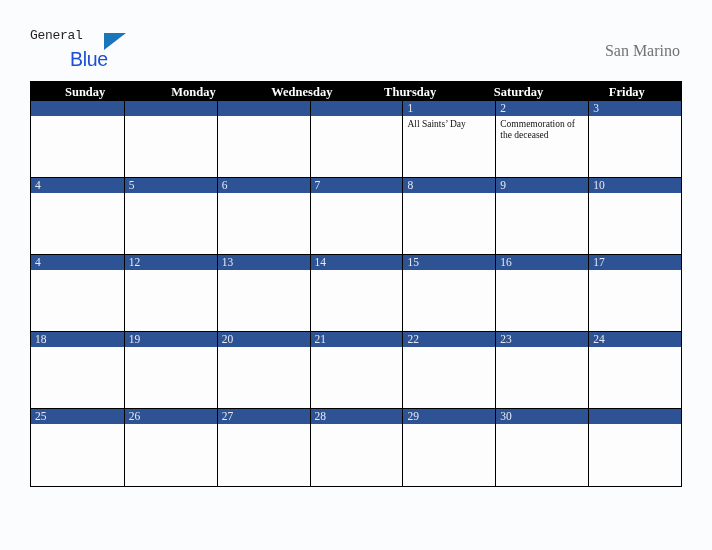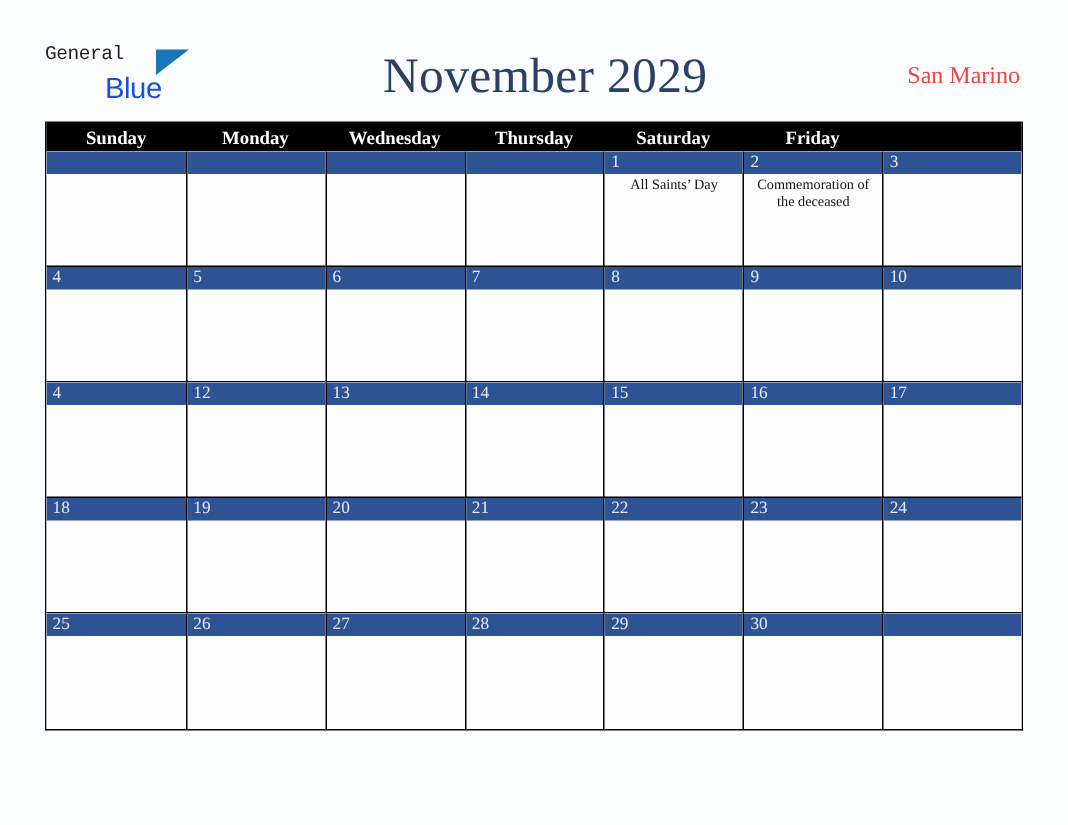--- a/index.html
+++ b/index.html
@@ -70,39 +70,39 @@
     text-align: center;
     font-size: 33px;
     color: #2b4066;
     letter-spacing: 0.2px;
     margin-left: -20px;
   }
   .locale {
     flex: 0 0 auto;
     text-align: center;
     font-size: 16px;
-    color: #ef4444;
+    color: #737373;
     padding-right: 2px;
     white-space: nowrap;
   }
 
   
   .calendar {
     position: absolute;
     left: 30px;
     top: 81px;
     width: 652px;
     border: 1px solid #000;
     border-top: none;
     box-sizing: border-box;
     background: #fdfdfd;
   }
   .weekdays {
     display: grid;
-    grid-template-columns: repeat(7, 1fr);
+    grid-template-columns: repeat(6, 1fr);
     background: #000000;
   }
   .weekday {
     color: #ffffff;
     font-size: 12.5px;
     font-weight: bold;
     text-align: center;
     padding: 5px 0 5px 0;
     line-height: 1.1;
     height: 20px;
@@ -132,21 +132,20 @@
     color: #e8eaf0;
     font-size: 11.5px;
     line-height: 15px;
     height: 15px;
     padding-left: 4px;
     box-sizing: border-box;
     font-family: "Liberation Serif", serif;
   }
   .events {
     padding: 3px 4px 0 4px;
-    text-align: center;
   }
   .event {
     font-size: 9.5px;
     line-height: 11px;
     color: #111111;
     font-family: "Liberation Serif", serif;
   }
 </style>
 </head>
 <body>
@@ -154,21 +153,20 @@
 <div id="page">
 
   <div class="header">
 
     <div class="logo">
       <span class="logo-general">General</span>
       <span class="logo-triangle"></span>
       <span class="logo-blue">Blue</span>
     </div>
 
-    <div class="title">November 2029</div>
 
     <div class="locale">San Marino</div>
 
   </div>
 
   <div class="calendar">
     <div class="weekdays">
         <div class="weekday">Sunday</div>
         <div class="weekday">Monday</div>
         <div class="weekday">Wednesday</div>

